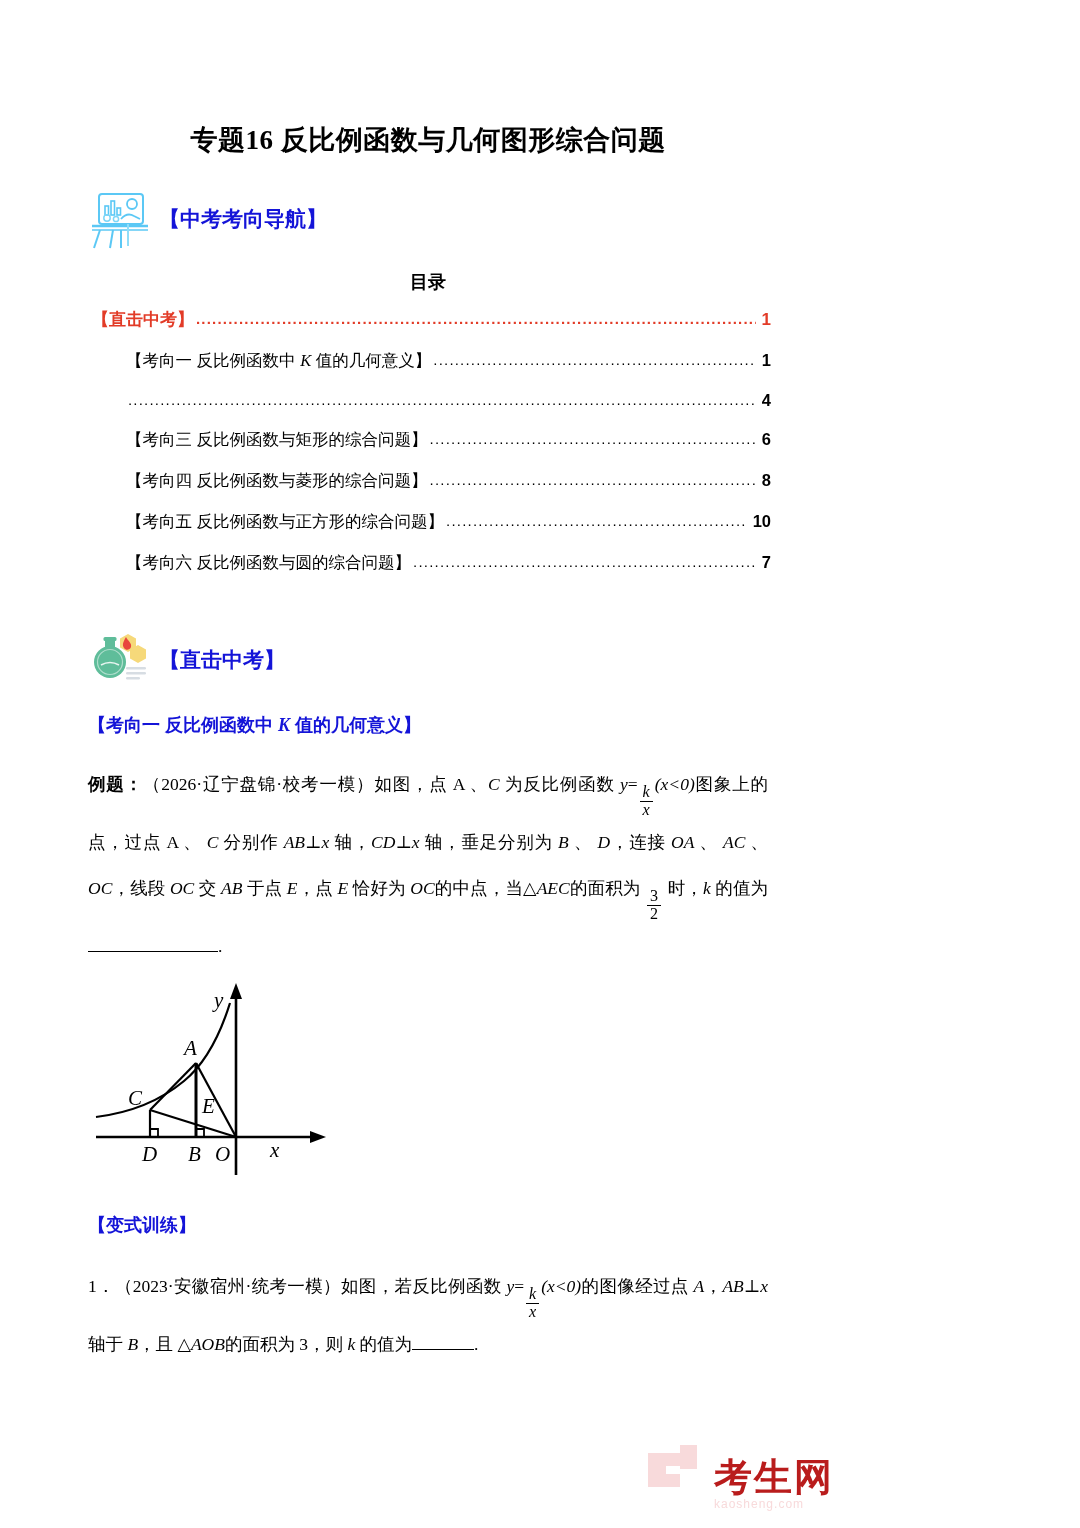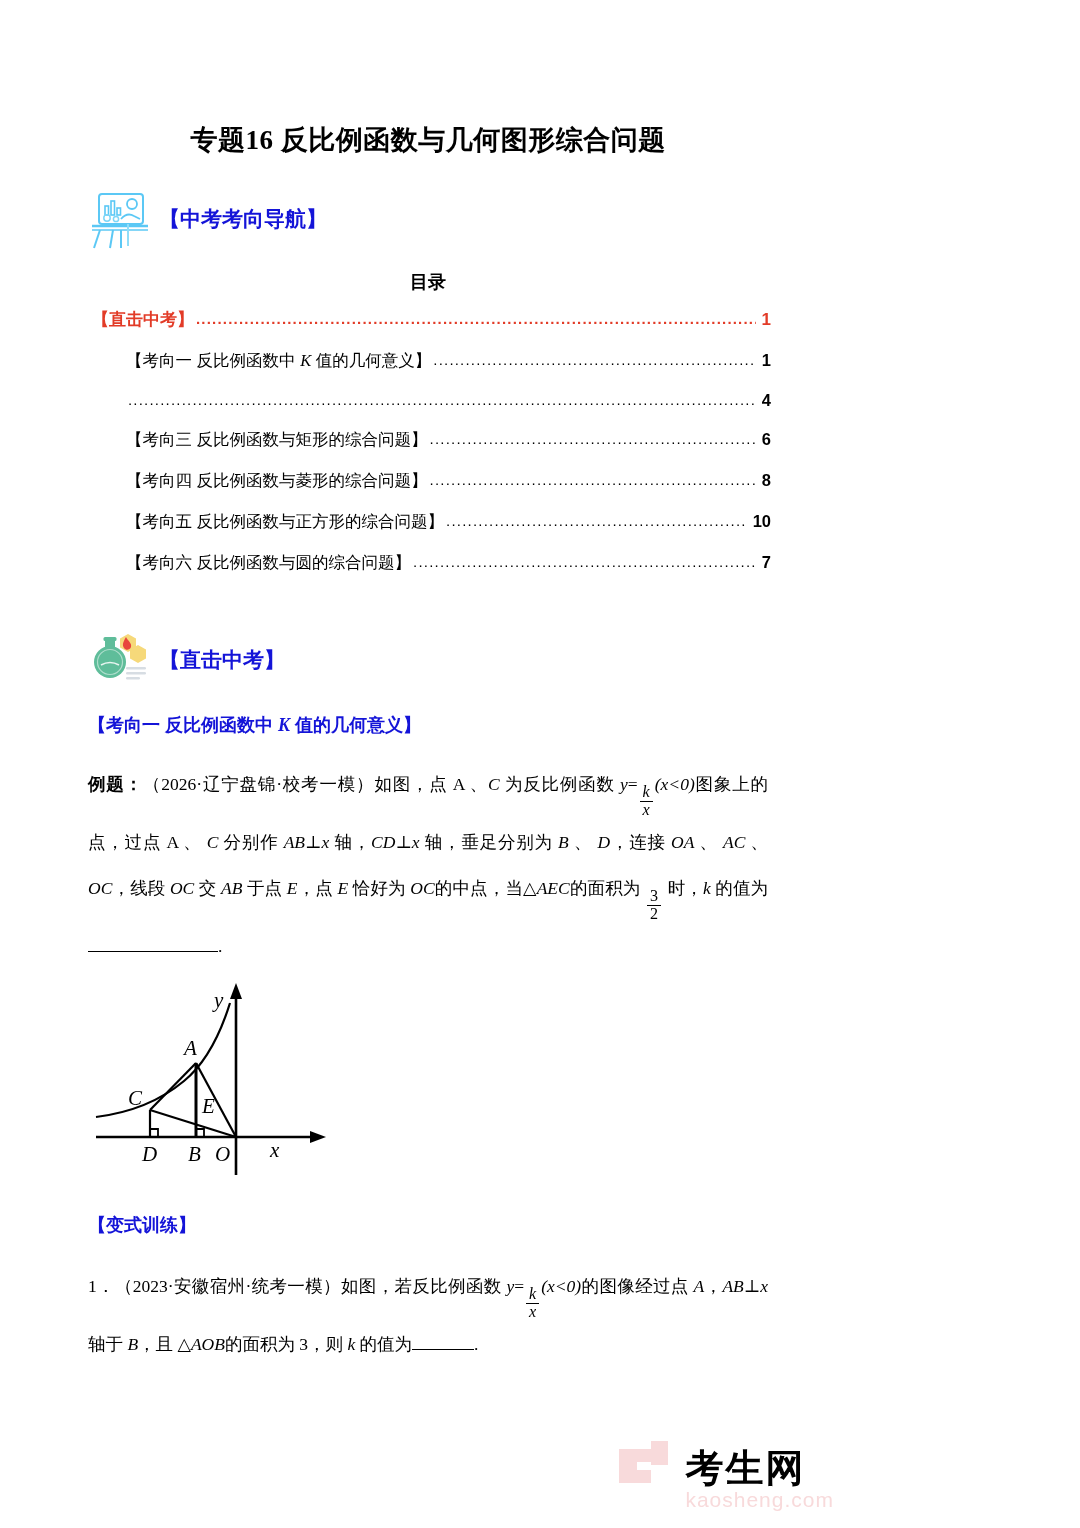--- a/index.html
+++ b/index.html
@@ -155,27 +155,27 @@
     opacity: 1;
   }
   .wm-text {
     display: flex;
     flex-direction: column;
     line-height: 1;
   }
   .wm-cn {
     font-size: 38px;
     font-weight: bold;
-    color: #000000;
+    color: #b91c1c;
     font-family: "Liberation Sans","DejaVu Sans",sans-serif;
     letter-spacing: 2px;
     margin-top: 28px;
   }
   .wm-en {
-    font-size: 21px;
+    font-size: 12px;
     color: #f8dadb;
     font-family: "Liberation Sans","DejaVu Sans",sans-serif;
     letter-spacing: 1px;
     margin-top: 2px;
   }
 </style>
 </head>
 <body>
 
 <div class="page">

